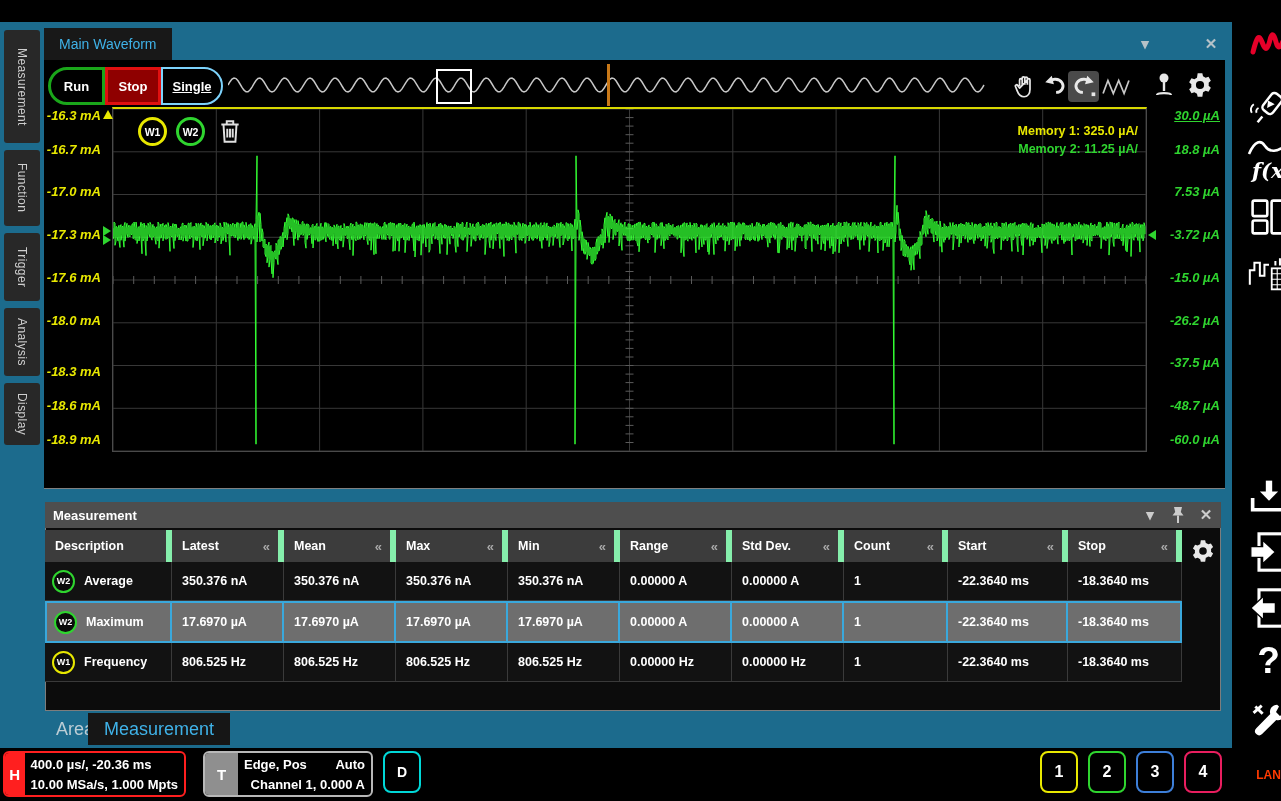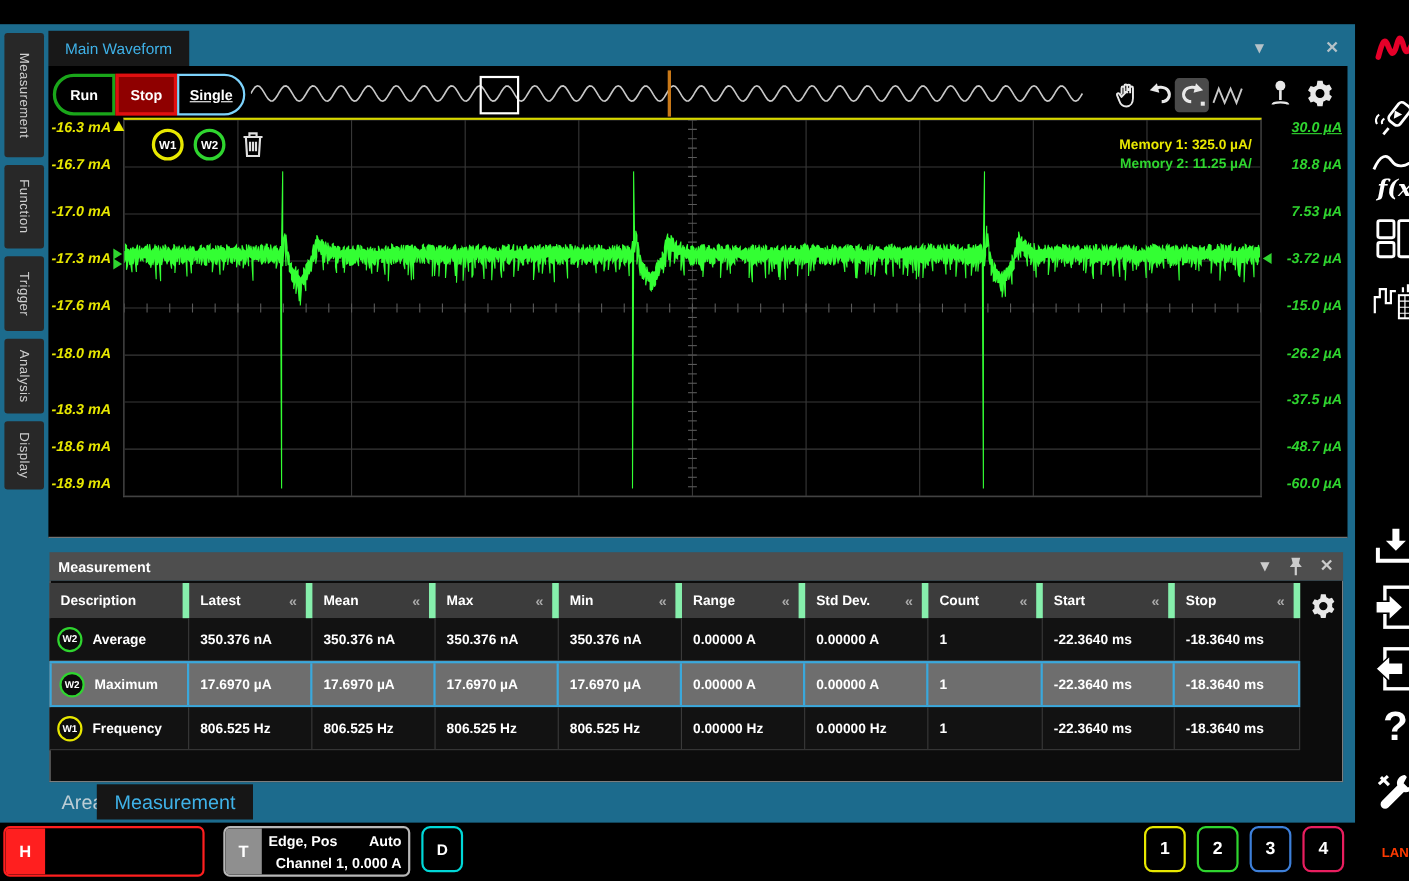--- a/index.html
+++ b/index.html
@@ -424,20 +424,24 @@
   <svg class="abs" style="left:1190px;top:538px;" width="26" height="26" viewBox="0 0 24 24">
     <path fill="#e8e8e8" fill-rule="evenodd" d="M10 2h4l.6 2.5a8 8 0 0 1 2.2 1.3l2.5-.8 2 3.4-1.9 1.7a8 8 0 0 1 0 2.6l1.9 1.7-2 3.4-2.5-.8a8 8 0 0 1-2.2 1.3L14 22h-4l-.6-2.5a8 8 0 0 1-2.2-1.3l-2.5.8-2-3.4 1.9-1.7a8 8 0 0 1 0-2.6L2.7 9.6l2-3.4 2.5.8a8 8 0 0 1 2.2-1.3ZM12 15.5a3.5 3.5 0 1 0 0-7 3.5 3.5 0 0 0 0 7Z"></path>
   </svg>
 
   <div id="ftab-area" class="abs ftab">Area</div>
   <div id="ftab-meas" class="abs ftab">Measurement</div>
 
   <div id="bottombar" class="abs">
     <div id="h-box" class="sb-box">
       <div id="h-chip">H</div>
+      <div class="sb-lines">
+        <div>400.0 µs/, -20.36 ms</div>
+        <div>10.00 MSa/s, 1.000 Mpts</div>
+      </div>
     </div>
     <div id="t-box" class="sb-box">
       <div id="t-chip">T</div>
       <div class="sb-lines">
         <div style="display:flex;justify-content:space-between;">
           <span>Edge, Pos</span>
           <span>Auto</span>
         </div>
         <div style="text-align:right;">Channel 1, 0.000 A</div>
       </div>

